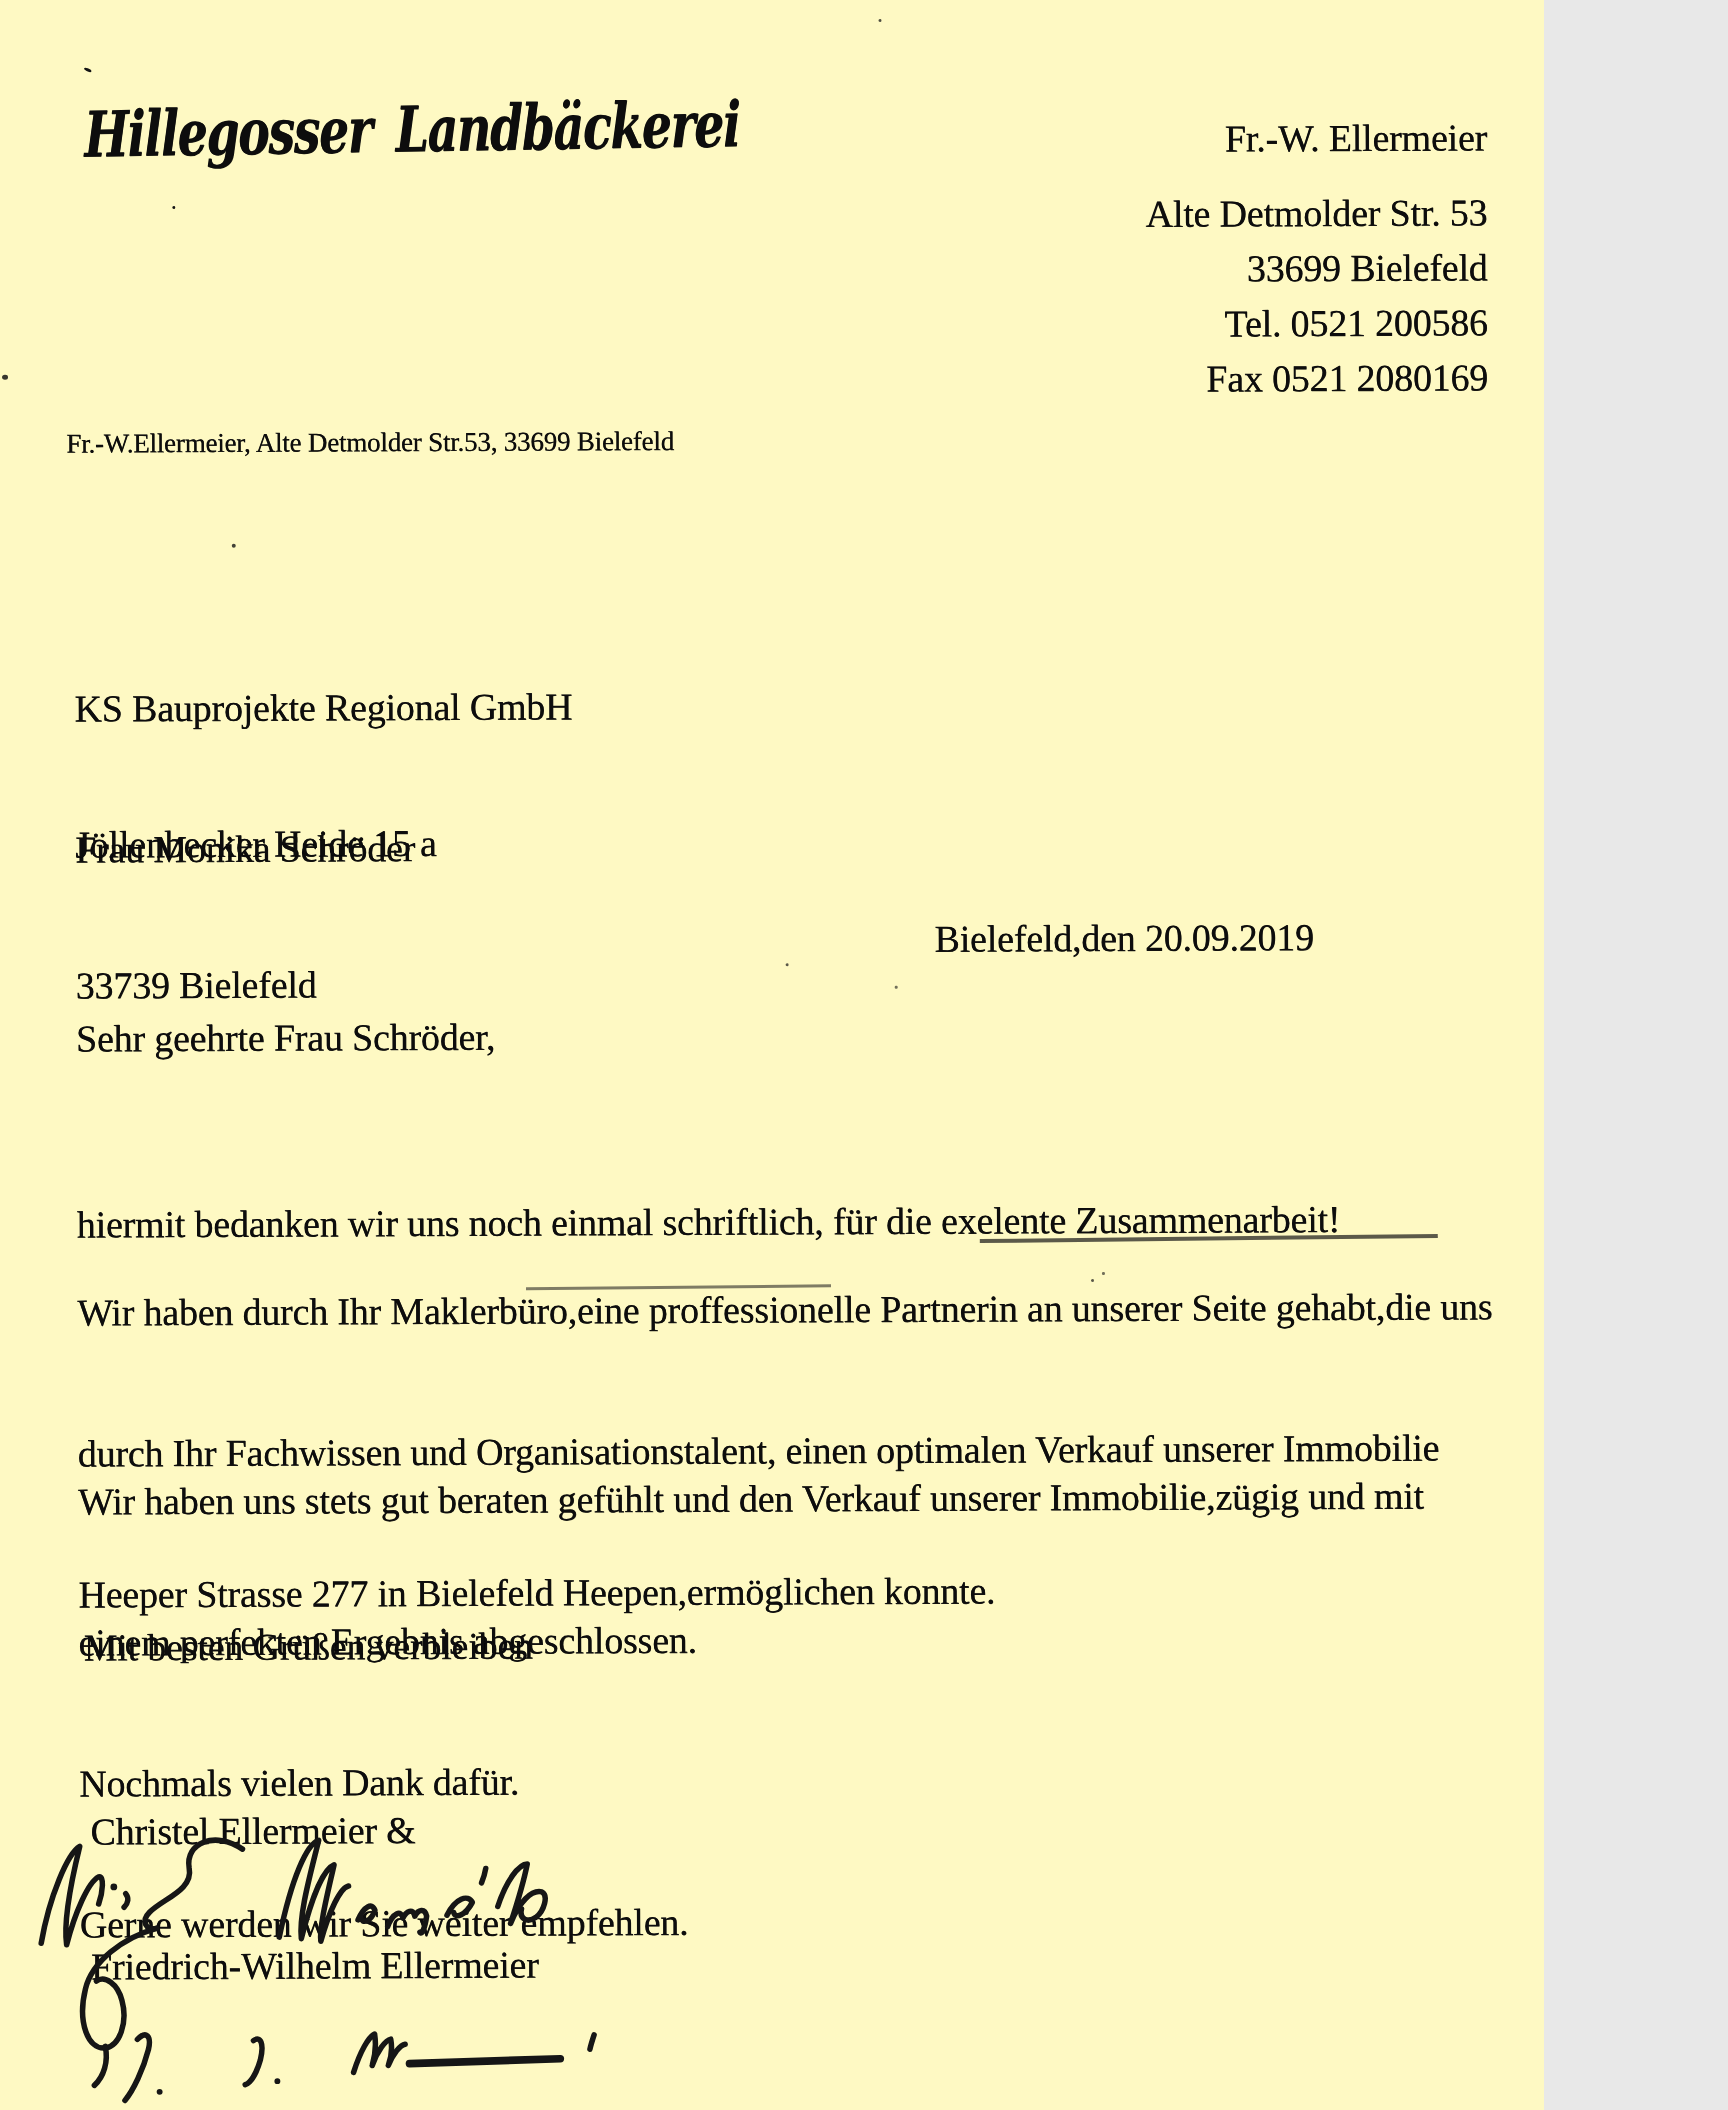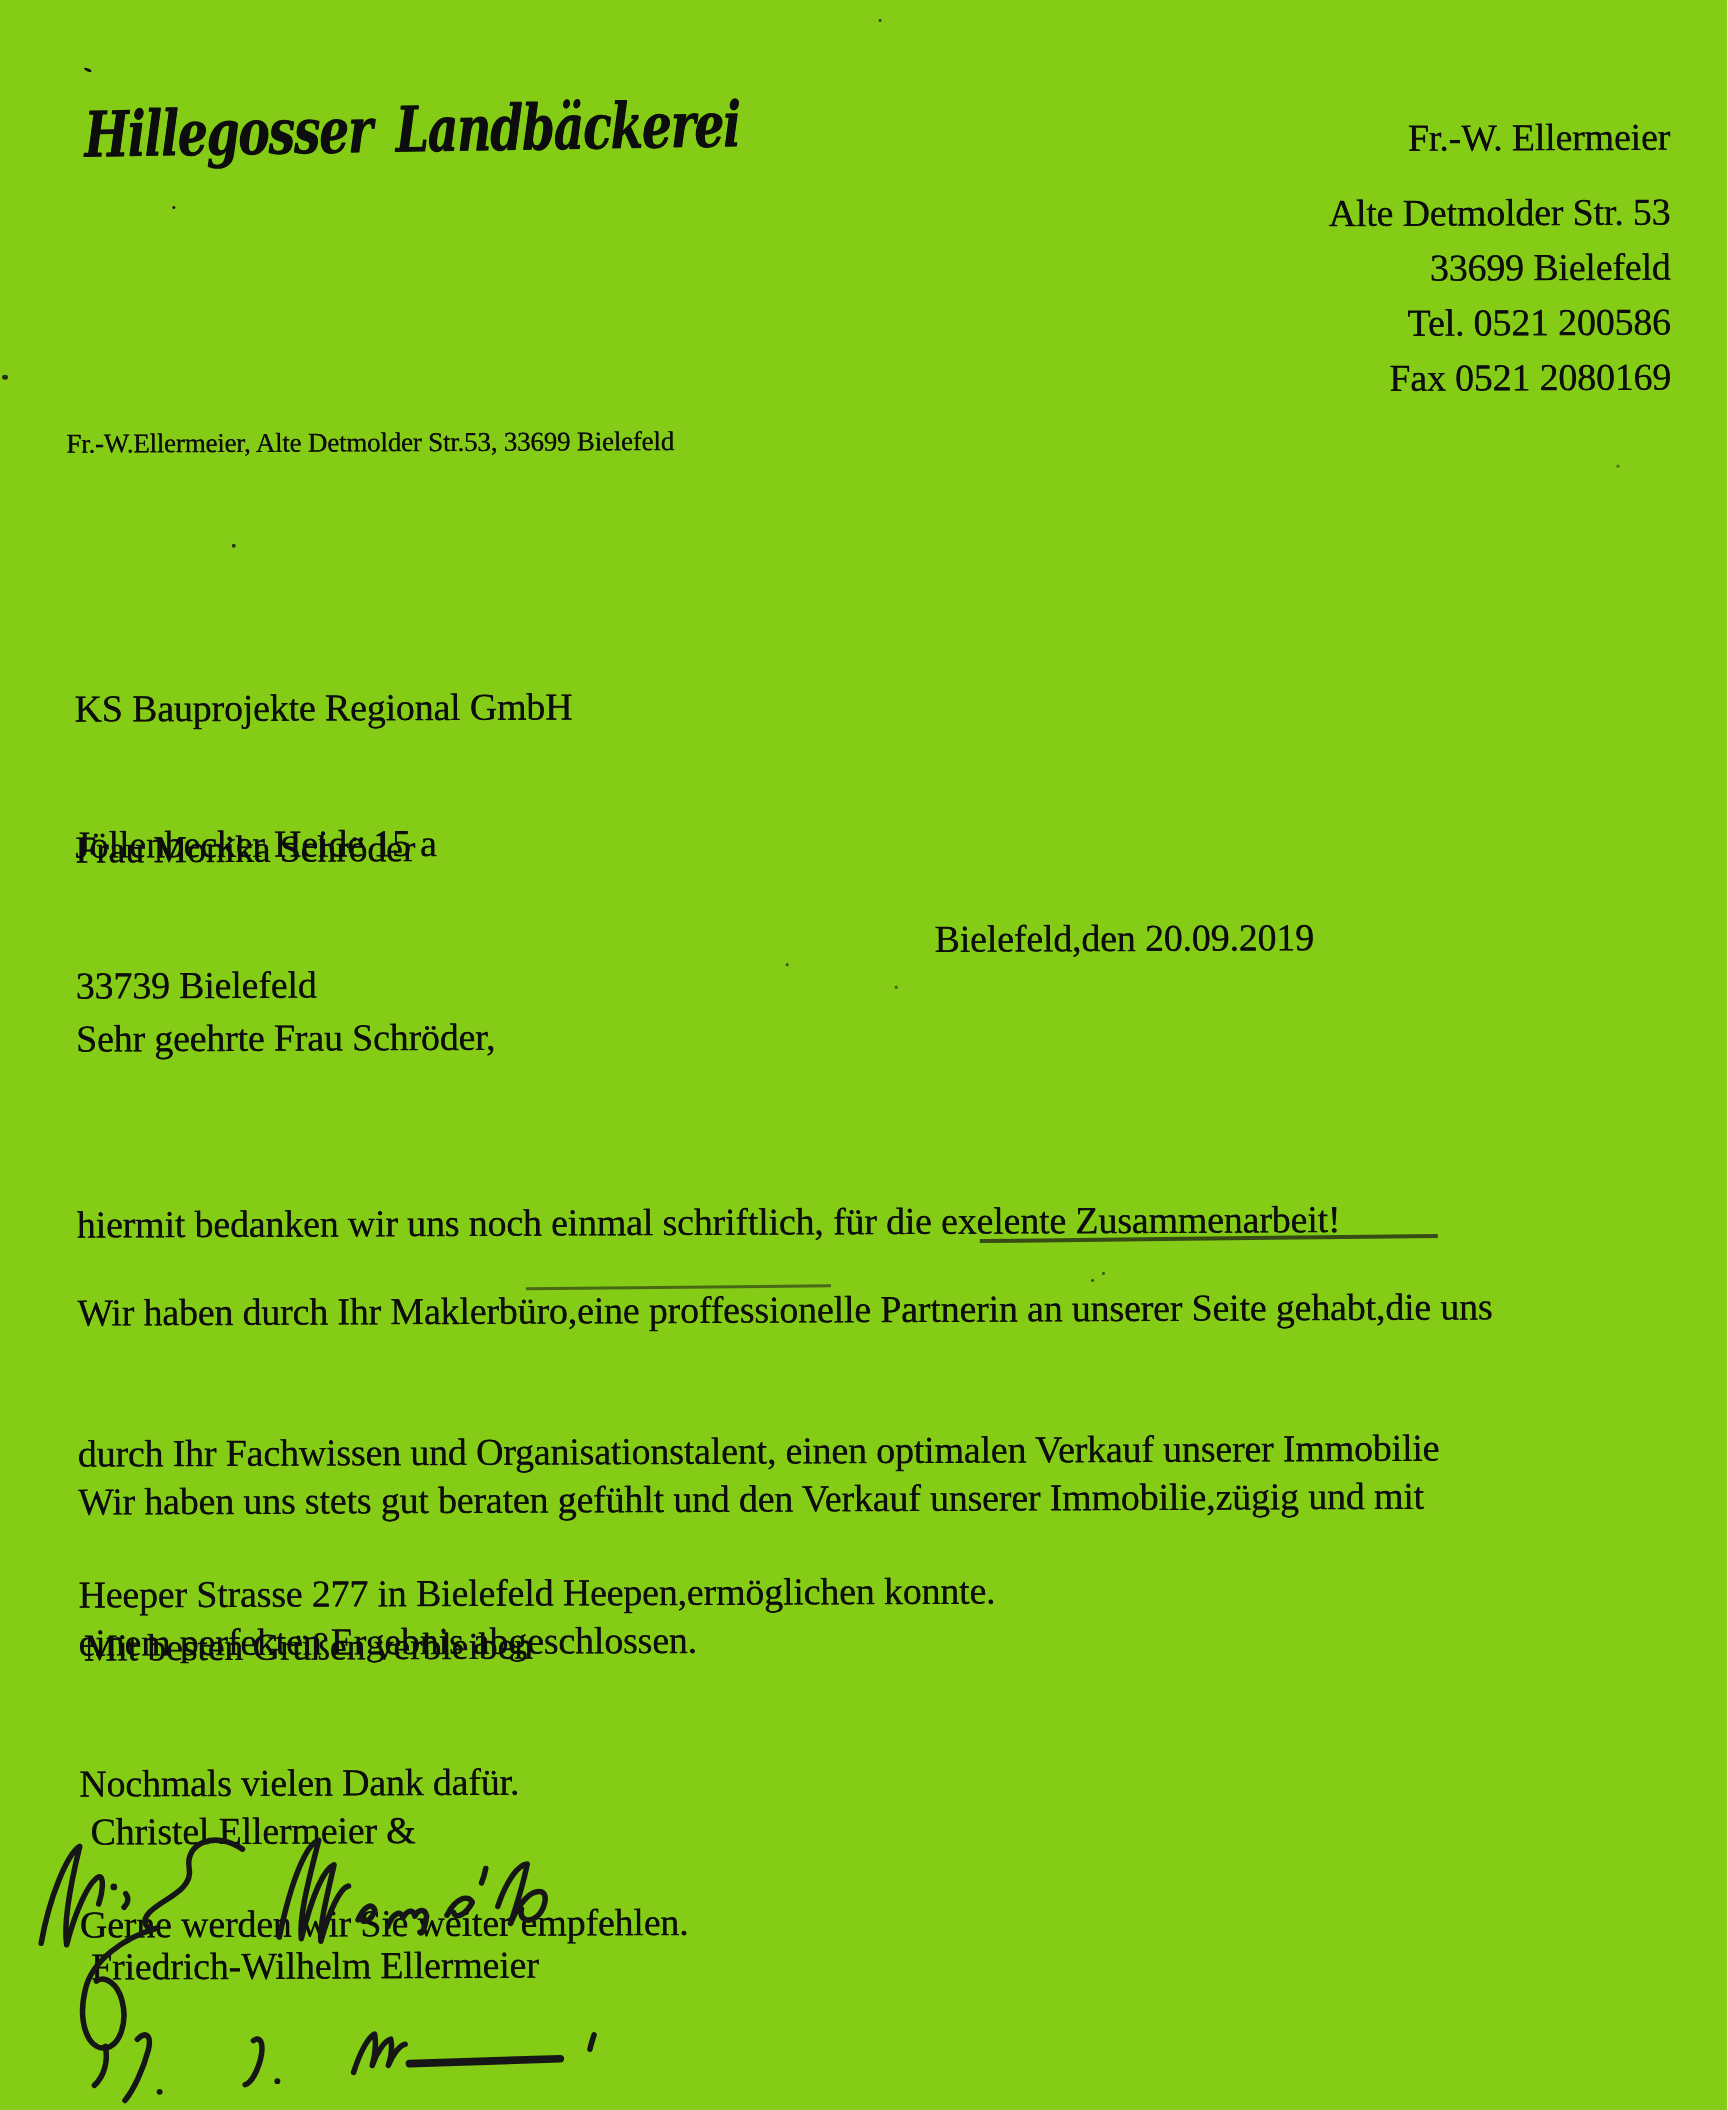--- a/index.html
+++ b/index.html
@@ -1,19 +1,19 @@
 <!DOCTYPE html>
 <html style="font-size:13.6px"><head>
 <meta charset="utf-8">
 <style>
   html,body{margin:0;padding:0;background:#e8e8e8;}
   .page{
     position:relative;
-    width:1727px;height:2110px;
-    background:#84cc16;
+    width:1544px;height:2110px;
+    background:#fef9c3;
     overflow:hidden;
     font-family:"Liberation Serif", serif;
     color:#0d0d0d;
   }
   .tilt{
     position:absolute;inset:0;
     transform:rotate(-0.25deg);
     transform-origin:864px 1055px;
   }
   .t{

